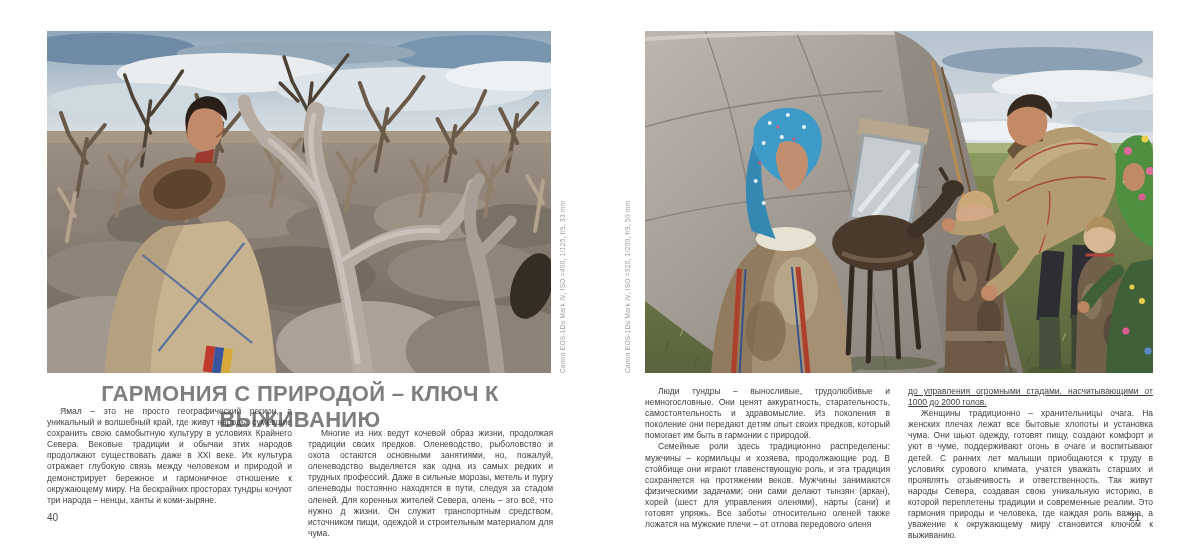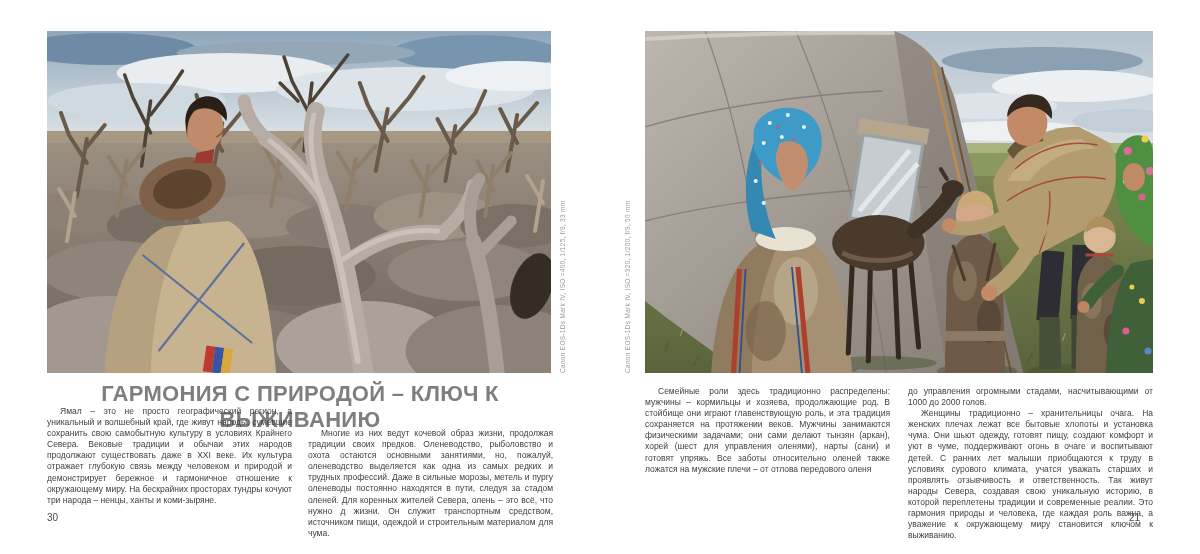--- a/index.html
+++ b/index.html
@@ -22,21 +22,21 @@
   #credit-right{left:624px;}
   .title{
     position:absolute;left:47px;top:381px;width:506px;margin:0;
     text-align:center;font-size:22px;font-weight:bold;color:#7e7e7e;letter-spacing:.3px;
   }
   .col{
     position:absolute;width:245px;
     font-size:8.5px;line-height:11.1px;color:#3e3e3e;text-align:justify;
   }
   .col p{margin:0;text-indent:13px;}
-  .col p.noindent{text-indent:0;}
+  .col p.noindent{text-indent:0;text-decoration:underline;}
   #col-1{left:47px;top:406px;}
   #col-2{left:308px;top:428px;}
   #col-3{left:645px;top:386px;}
   #col-4{left:908px;top:386px;}
   .pagenum{position:absolute;top:512px;font-size:10px;color:#4b4b4b;}
   #pn-left{left:47px;}
   #pn-right{left:1129px;width:24px;}
 </style>
 </head>
 <body>
@@ -155,21 +155,21 @@
 
     <h1 class="title">ГАРМОНИЯ С ПРИРОДОЙ – КЛЮЧ К ВЫЖИВАНИЮ</h1>
 
     <div class="col" id="col-1">
       <p>Ямал – это не просто географический регион, а уникальный и волшебный край, где живут народы, сумевшие сохранить свою самобытную культуру в условиях Крайнего Севера. Вековые традиции и обычаи этих народов продолжают существовать даже в XXI веке. Их культура отражает глубокую связь между человеком и природой и демонстрирует бережное и гармоничное отношение к окружающему миру. На бескрайних просторах тундры кочуют три народа – ненцы, ханты и коми-зыряне.</p>
     </div>
     <div class="col" id="col-2">
       <p>Многие из них ведут кочевой образ жизни, продолжая традиции своих предков. Оленеводство, рыболовство и охота остаются основными занятиями, но, пожалуй, оленеводство выделяется как одна из самых редких и трудных профессий. Даже в сильные морозы, метель и пургу оленеводы постоянно находятся в пути, следуя за стадом оленей. Для коренных жителей Севера, олень – это всё, что нужно д жизни. Он служит транспортным средством, источником пищи, одеждой и строительным материалом для чума.</p>
     </div>
 
-    <div class="pagenum" id="pn-left">30</div>
+    <div class="pagenum" id="pn-left">40</div>
   </section>
 
   <section>
 
     <figure class="photo" id="photo-right" role="img" aria-label="Семья у чума: женщина в синем платке, мужчина в малице, двое малышей в меховой одежде, оленёнок и бабушка в цветастом платке">
       <svg viewBox="0 0 505 342" preserveAspectRatio="none">
         <defs>
           <linearGradient id="rsky" x1="0" y1="0" x2="0" y2="1">
             <stop offset="0" stop-color="#b5c3cf"></stop>
               <stop offset="1" stop-color="#e8ebed"></stop>
@@ -322,20 +322,21 @@
             <circle cx="494" cy="166" r="3.5" fill="#d85f90"></circle>
           </g>
           <ellipse cx="486" cy="146" rx="11" ry="14" fill="#c08a66"></ellipse>
         </g>
       </svg>
     </figure>
 
     <div class="credit" id="credit-right">Canon EOS-1Ds Mark IV, ISO =320, 1/200, f/9, 50 mm</div>
 
     <div class="col" id="col-3">
+      <p>Люди тундры – выносливые, трудолюбивые и немногословные. Они ценят аккуратность, старательность, самостоятельность и здравомыслие. Из поколения в поколение они передают детям опыт своих предков, который помогает им быть в гармонии с природой.</p>
       <p>Семейные роли здесь традиционно распределены: мужчины – кормильцы и хозяева, продолжающие род. В стойбище они играют главенствующую роль, и эта традиция сохраняется на протяжении веков. Мужчины занимаются физическими задачами; они сами делают тынзян (аркан), хорей (шест для управления оленями), нарты (сани) и готовят упряжь. Все заботы относительно оленей также ложатся на мужские плечи – от отлова передового оленя</p>
     </div>
     <div class="col" id="col-4">
       <p class="noindent">до управления огромными стадами, насчитывающими от 1000 до 2000 голов.</p>
       <p>Женщины традиционно – хранительницы очага. На женских плечах лежат все бытовые хлопоты и установка чума. Они шьют одежду, готовят пищу, создают комфорт и уют в чуме, поддерживают огонь в очаге и воспитывают детей. С ранних лет малыши приобщаются к труду в условиях сурового климата, учатся уважать старших и проявлять отзывчивость и ответственность. Так живут народы Севера, создавая свою уникальную историю, в которой переплетены традиции и современные реалии. Это гармония природы и человека, где каждая роль важна, а уважение к окружающему миру становится ключом к выживанию.</p>
     </div>
 
     <div class="pagenum" id="pn-right">21</div>
   </section>
 

